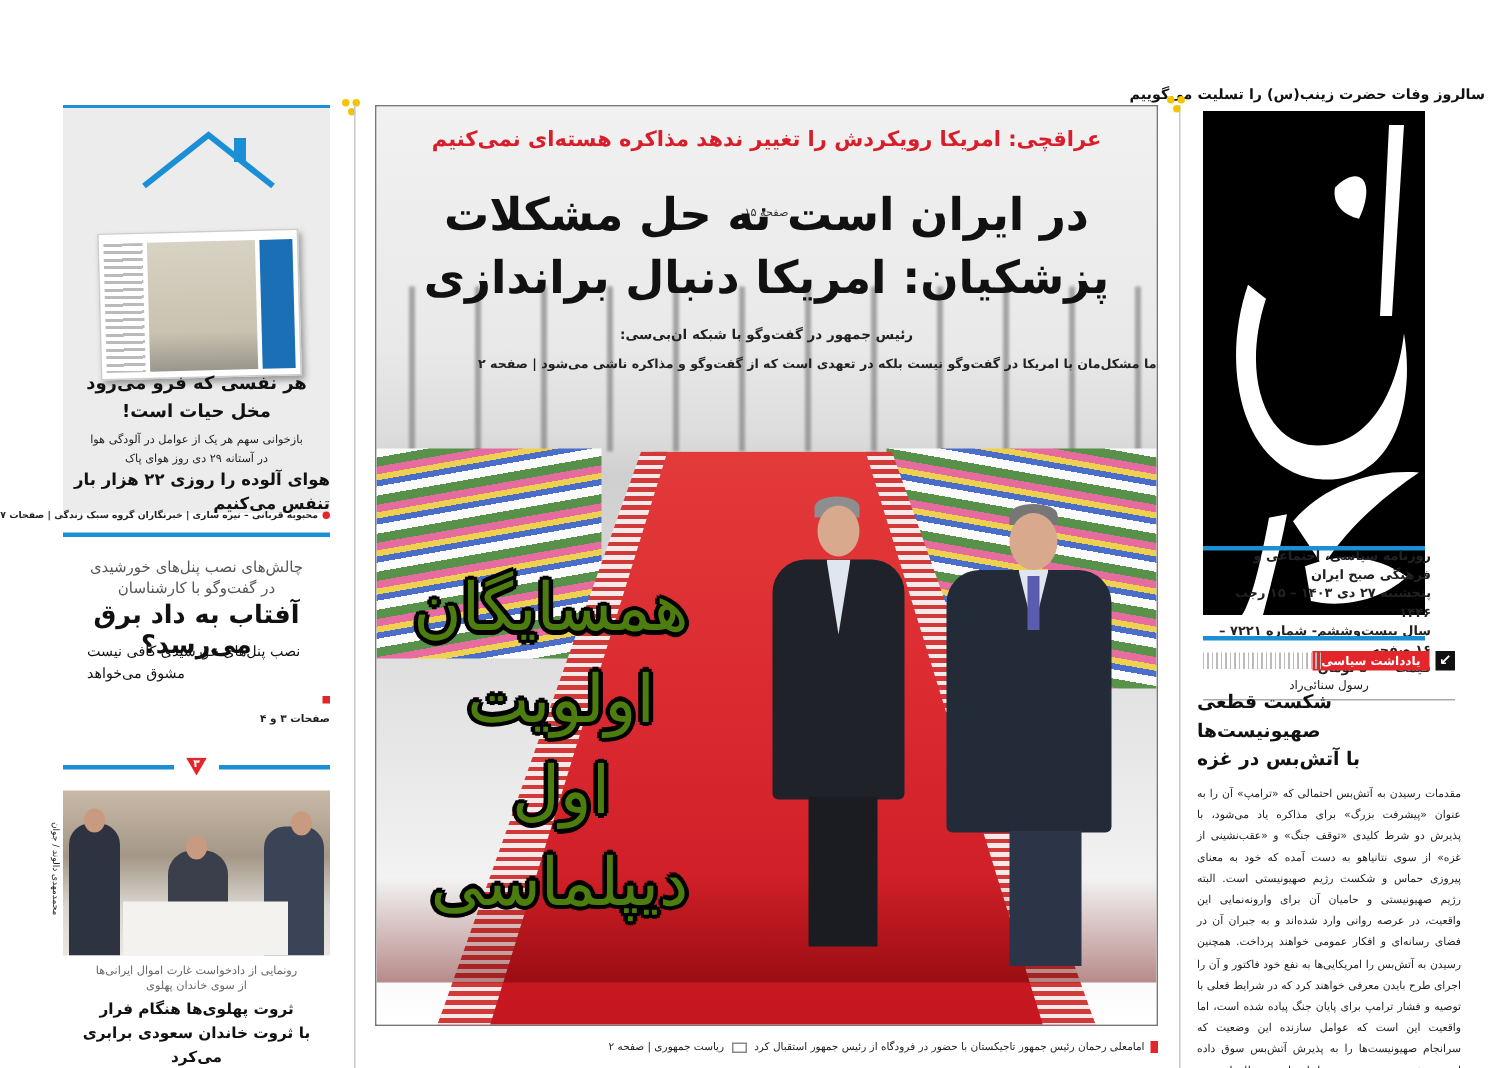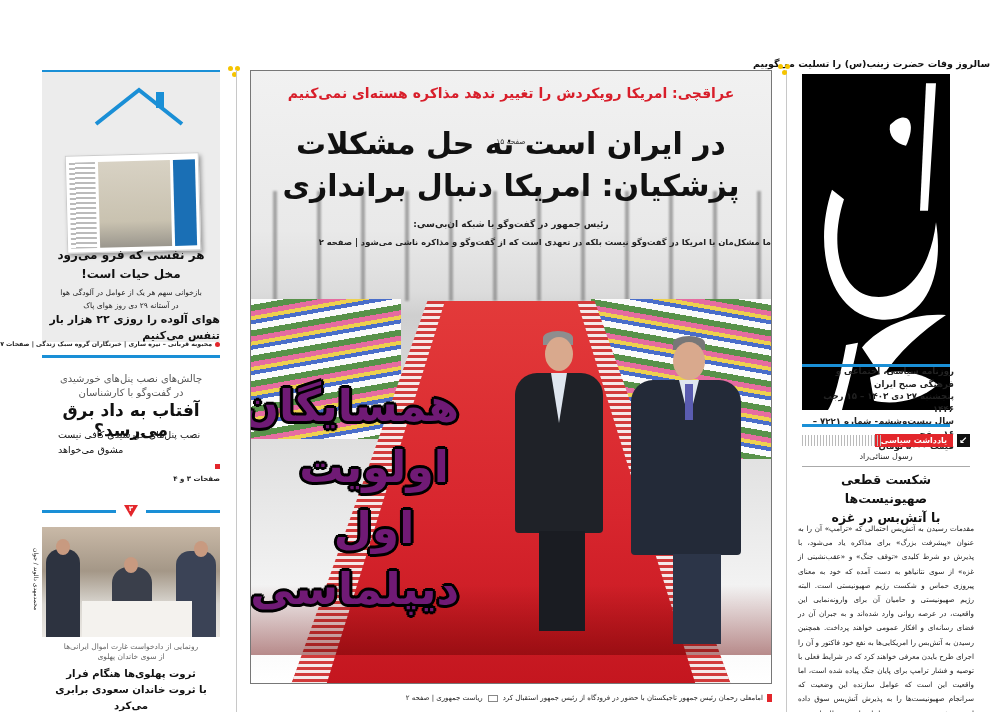--- a/index.html
+++ b/index.html
@@ -14,21 +14,21 @@
 
   .bar-blue { position: absolute; height: 3px; background: #1a8fd6; }
   .pub-info { position: absolute; left: 802px; top: 365px; width: 152px; font-size: 8.6px; line-height: 12.5px; font-weight: bold; color: #222; }
 
   .editorial-row { position: absolute; left: 802px; top: 434px; width: 168px; height: 14px; }
   .ed-arrow-box { position: absolute; right: 0; top: 0; width: 13px; height: 13px; background: #111; color: #fff; font-size: 10px; line-height: 13px; text-align: center; font-weight: bold; }
   .ed-label { position: absolute; right: 17px; top: 0; height: 13px; padding: 0 6px; background: #e3262b; color: #fff; font-size: 8px; line-height: 13px; font-weight: bold; }
   .ed-hatch { position: absolute; left: 0; top: 1px; width: 80px; height: 11px; background: repeating-linear-gradient(90deg, #bbb 0 1px, transparent 1px 3px); }
   .ed-author { position: absolute; left: 802px; top: 452px; width: 168px; font-size: 8px; text-align: center; color: #222; }
   .sep-gray { position: absolute; height: 1px; background: #aaa; }
-  .ed-title { position: absolute; left: 798px; top: 470px; width: 176px; font-size: 12.5px; line-height: 19px; text-align: center; font-weight: bold; }
+  .ed-title { position: absolute; left: 798px; top: 458px; width: 176px; font-size: 12.5px; line-height: 19px; text-align: left; font-weight: bold; }
   .ed-body { position: absolute; left: 798px; top: 522px; width: 176px; font-size: 7.2px; line-height: 14.2px; text-align: justify; text-align-last: right; color: #222; }
 
   
   .center { position: absolute; left: 250px; top: 70px; width: 522px; height: 614px; border: 1px solid #777; overflow: hidden; }
   .photo-bg { position: absolute; inset: 0; background: linear-gradient(180deg, #f1f1f1 0%, #e9e9e9 26%, #dcdcdc 36%, #cfcfcf 40%, #ffffff 100%); }
   .sky-soldiers { position: absolute; left: 0; top: 120px; width: 100%; height: 110px; opacity: .55;
      background: repeating-linear-gradient(90deg, transparent 0 22px, #6a6a6a 22px 26px, transparent 26px 44px); filter: blur(1.2px); }
   .flower-left { position: absolute; left: 0; top: 228px; width: 150px; height: 140px;
      background: repeating-linear-gradient(170deg, #fff 0 6px, #4a8a3a 6px 12px, #e8609a 12px 17px, #f0d040 17px 21px, #3a62c8 21px 25px); opacity: .9; }
   .flower-right { position: absolute; right: 0; top: 228px; width: 180px; height: 160px;
@@ -51,21 +51,21 @@
   .legs { position: absolute; background: #1a1c22; }
   .shirt { position: absolute; background: #dfe6ef; }
   .tie { position: absolute; background: #5a5cb0; }
 
   .kicker { position: absolute; left: 0; top: 14px; width: 100%; text-align: center; font-size: 14px; font-weight: bold; color: #d81e2a; }
   .kicker-page { position: absolute; left: 0; top: 38px; width: 100%; text-align: center; font-size: 7.5px; color: #333; margin-top: 28px; }
   .headline { position: absolute; left: 0; top: 52px; width: 100%; text-align: center; font-size: 30px; line-height: 42px; font-weight: bold; color: #111; letter-spacing: -0.5px; }
   .sub1 { position: absolute; left: 0; top: 148px; width: 100%; text-align: center; font-size: 9px; font-weight: bold; color: #222; }
   .sub2 { position: absolute; left: 0; top: 166px; width: 100%; text-align: right; font-size: 8.4px; font-weight: bold; color: #222; }
 
-  .big-title { position: absolute; left: 38px; top: 304px; width: 170px; text-align: center; font-size: 44px; line-height: 61px; font-weight: bold; color: #701a75;
+  .big-title { position: absolute; left: 38px; top: 304px; width: 170px; text-align: center; font-size: 44px; line-height: 61px; font-weight: normal; color: #4d7c0f;
      text-shadow: 0 0 3px #000, 2px 2px 0 #000, -2px -2px 0 #000, 2px -2px 0 #000, -2px 2px 0 #000, 3px 0 0 #000, -3px 0 0 #000, 0 3px 0 #000, 0 -3px 0 #000; }
   .lead { position: absolute; left: 42px; top: 508px; width: 192px; text-align: justify; text-align-last: right; font-size: 9.6px; line-height: 15.2px; font-weight: bold; color: #fff;
      text-shadow: 1px 1px 0 #000, -1px -1px 0 #000, 1px -1px 0 #000, -1px 1px 0 #000; }
   .caption { position: absolute; left: 250px; top: 694px; width: 522px; font-size: 7px; text-align: right; color: #222; white-space: nowrap; }
   .caption .mark { display: inline-block; width: 5px; height: 8px; background: #e3262b; vertical-align: middle; margin-left: 4px; }
   .caption .cam { display: inline-block; width: 10px; height: 7px; border: 1px solid #888; margin: 0 5px; vertical-align: middle; }
 
   
   .vline-left { position: absolute; left: 236px; top: 70px; width: 1px; height: 642px; background: #c8c8c8; }
   .kash-box { position: absolute; left: 42px; top: 72px; width: 178px; height: 270px; background: #ececec; }

